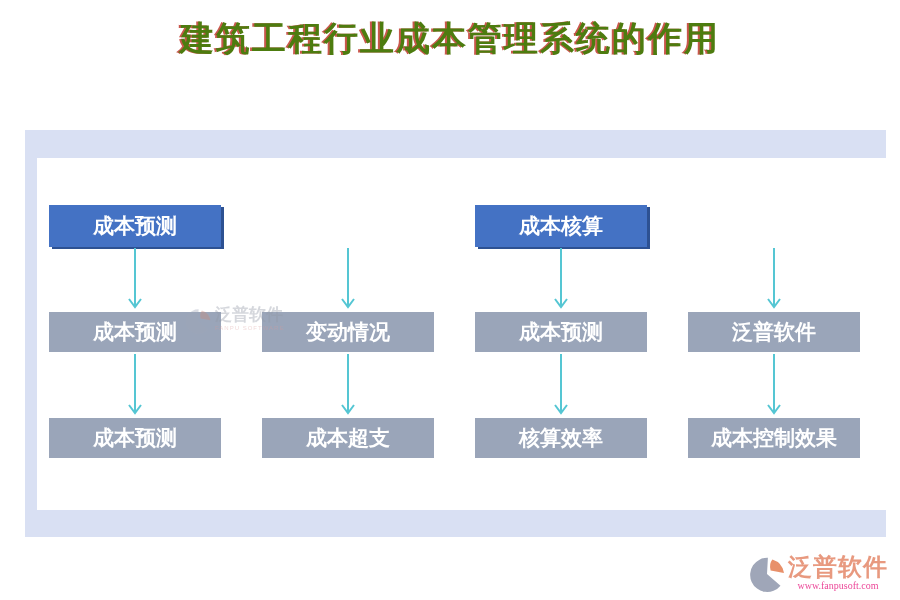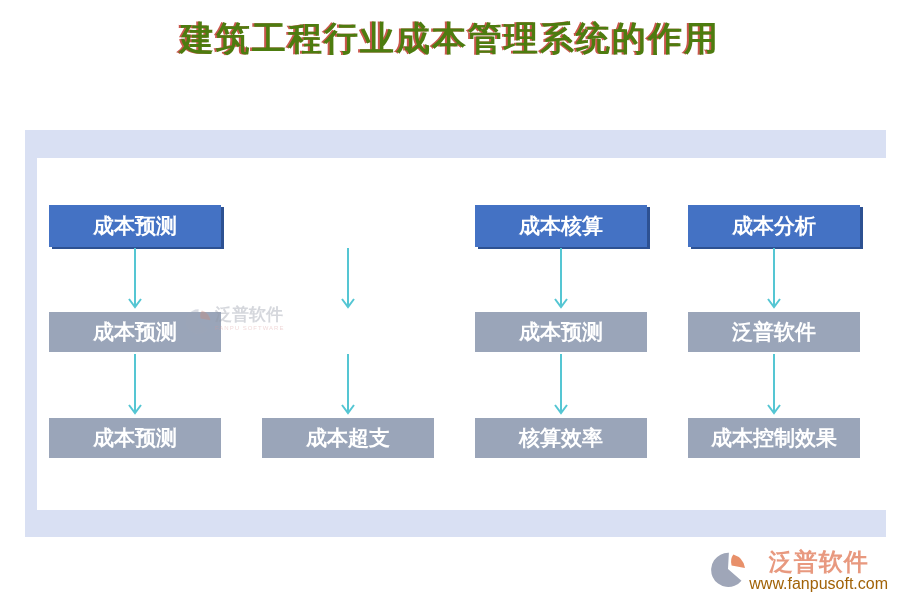--- a/index.html
+++ b/index.html
@@ -65,22 +65,22 @@
     position:absolute;right:12px;bottom:8px;
     display:flex;align-items:flex-start;
   }
   .footer-logo svg{width:36px;height:36px;flex:none;margin-top:1px;}
   .fl-text{margin-left:3px;text-align:center;line-height:1;}
   .fl-cn{
     font-family:"DejaVu Serif","Liberation Serif",serif;
     font-weight:bold;font-size:24px;color:#E8997F;letter-spacing:1px;
   }
   .fl-url{
-    font-family:Liberation Sans, sans-serif;
-    font-size:16px;color:#a16207;margin-top:2px;
+    font-family:Liberation Serif, serif;
+    font-size:10px;color:#ec4899;margin-top:2px;
   }
 </style>
 </head>
 <body>
 
 <div class="title">建筑工程行业成本管理系统的作用</div>
 
 <div class="panel">
 
   <div class="col c1">
@@ -95,20 +95,21 @@
       <polyline points="1,51 7,59 13,51" fill="none" stroke="#55C6D3" stroke-width="2"></polyline>
     </svg>
     <div class="box item i2">成本预测</div>
   </div>
 
   <div class="col c2">
     <svg class="arrow a1" viewBox="0 0 14 64" preserveAspectRatio="none">
       <line x1="7" y1="0" x2="7" y2="58" stroke="#55C6D3" stroke-width="2"></line>
       <polyline points="1,51 7,59 13,51" fill="none" stroke="#55C6D3" stroke-width="2"></polyline>
     </svg>
+    <div class="box item i1">变动情况</div>
     <svg class="arrow a2" viewBox="0 0 14 64" preserveAspectRatio="none">
       <line x1="7" y1="0" x2="7" y2="58" stroke="#55C6D3" stroke-width="2"></line>
       <polyline points="1,51 7,59 13,51" fill="none" stroke="#55C6D3" stroke-width="2"></polyline>
     </svg>
     <div class="box item i2">成本超支</div>
   </div>
 
   <div class="col c3">
     <div class="box head">成本核算</div>
     <svg class="arrow a1" viewBox="0 0 14 64" preserveAspectRatio="none">
@@ -117,21 +118,20 @@
     </svg>
     <div class="box item i1">成本预测</div>
     <svg class="arrow a2" viewBox="0 0 14 64" preserveAspectRatio="none">
       <line x1="7" y1="0" x2="7" y2="58" stroke="#55C6D3" stroke-width="2"></line>
       <polyline points="1,51 7,59 13,51" fill="none" stroke="#55C6D3" stroke-width="2"></polyline>
     </svg>
     <div class="box item i2">核算效率</div>
   </div>
 
   <div class="col c4">
-    <div class="box head">成本分析</div>
     <svg class="arrow a1" viewBox="0 0 14 64" preserveAspectRatio="none">
       <line x1="7" y1="0" x2="7" y2="58" stroke="#55C6D3" stroke-width="2"></line>
       <polyline points="1,51 7,59 13,51" fill="none" stroke="#55C6D3" stroke-width="2"></polyline>
     </svg>
     <div class="box item i1">泛普软件</div>
     <svg class="arrow a2" viewBox="0 0 14 64" preserveAspectRatio="none">
       <line x1="7" y1="0" x2="7" y2="58" stroke="#55C6D3" stroke-width="2"></line>
       <polyline points="1,51 7,59 13,51" fill="none" stroke="#55C6D3" stroke-width="2"></polyline>
     </svg>
     <div class="box item i2">成本控制效果</div>

